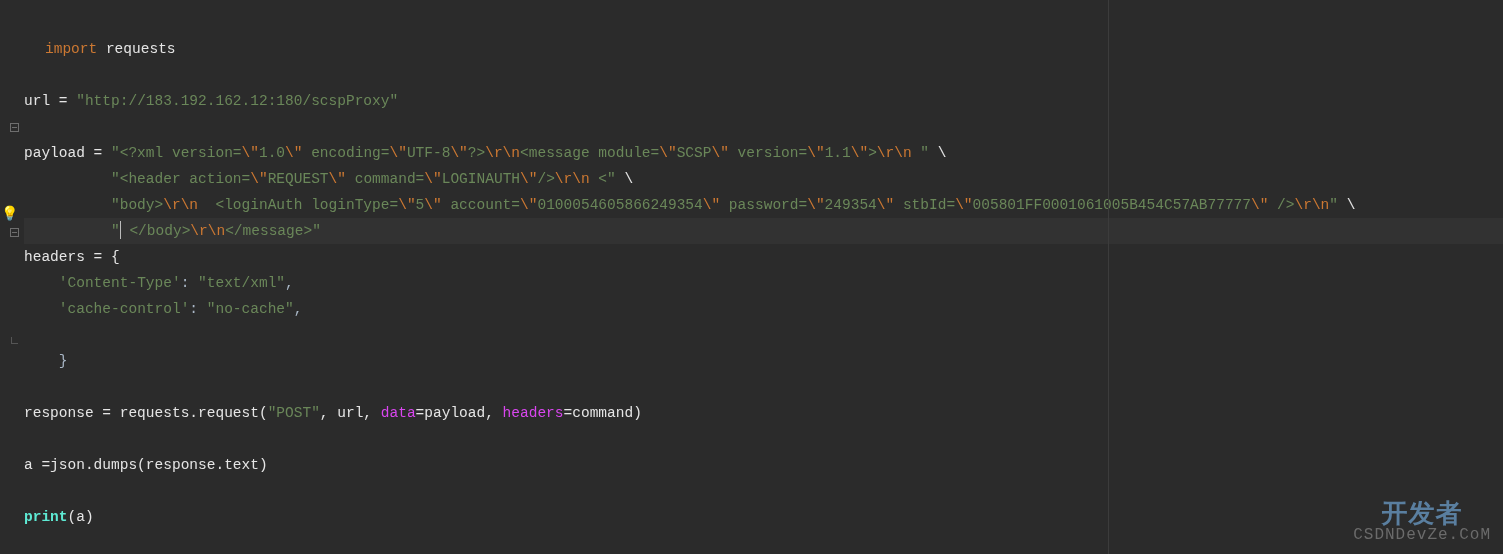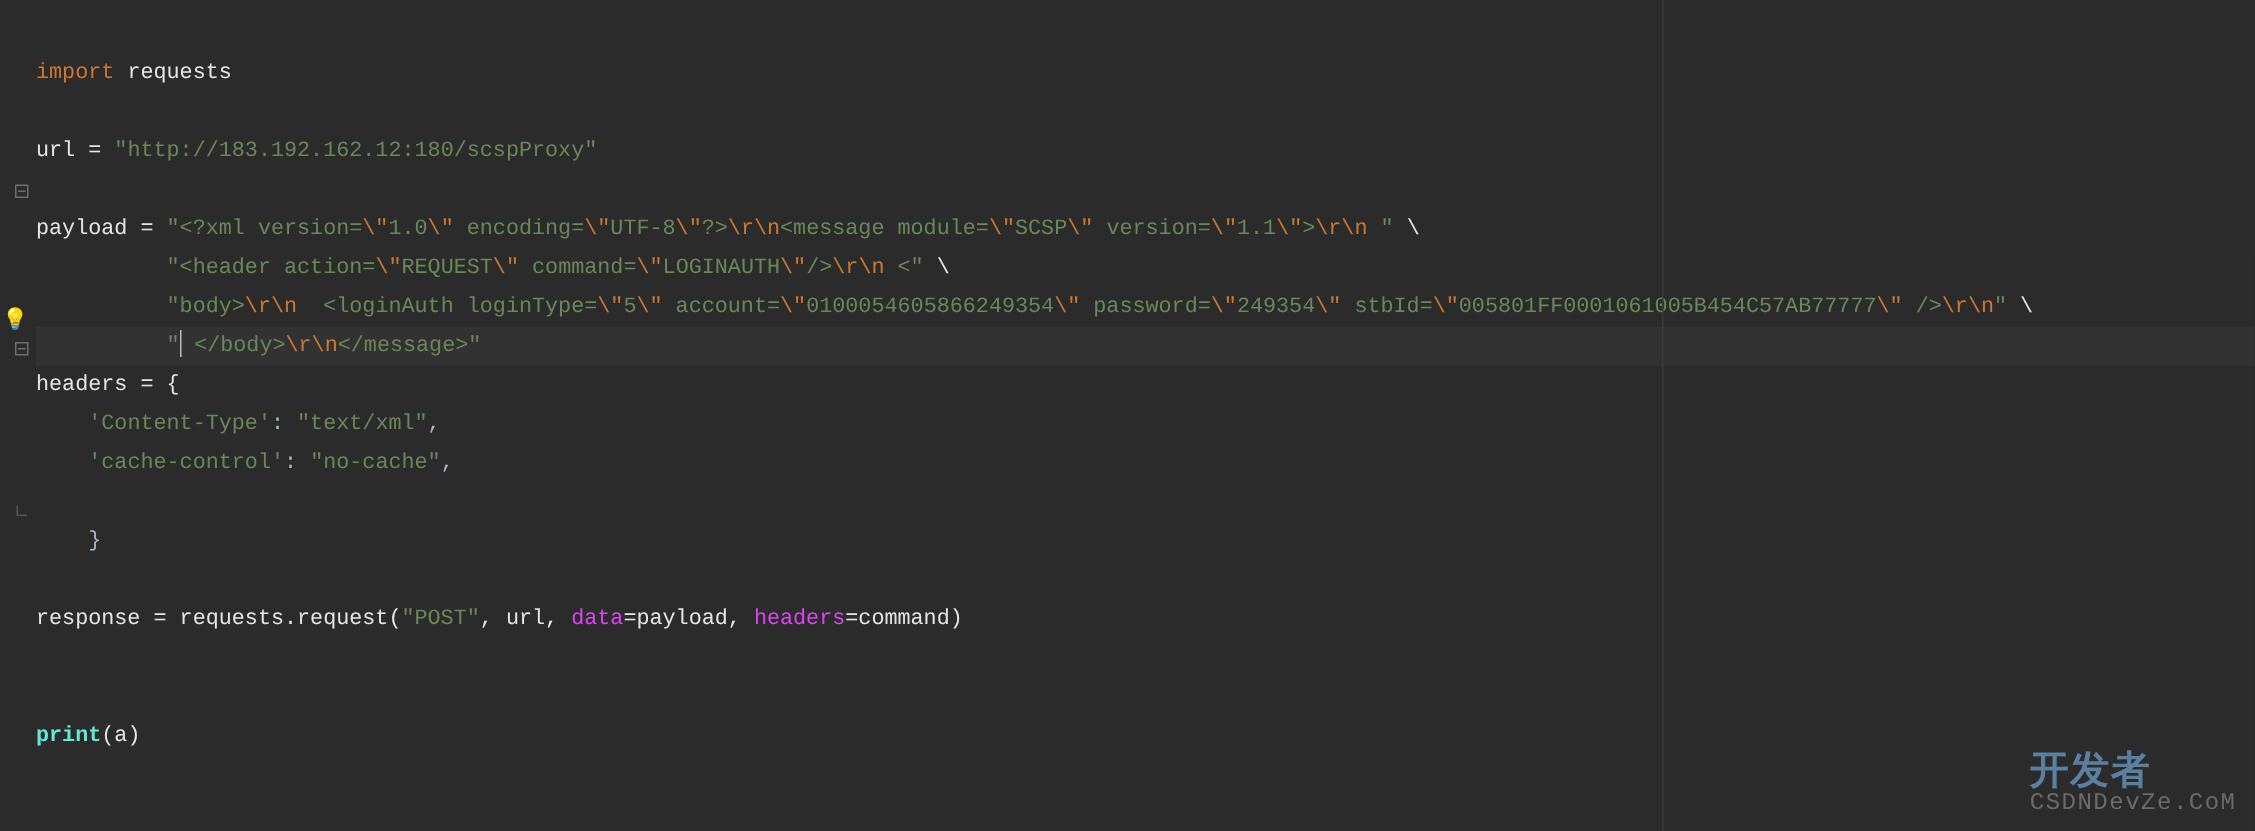--- a/index.html
+++ b/index.html
@@ -31,21 +31,21 @@
     position: relative;
   }
   .line {
     height: 26px;
     white-space: pre;
     position: relative;
   }
   .line.highlight {
     background: #323232;
   }
-  .kw { color: #cc7832; }
+  .kw { color: #cc7832; margin-left: 21px; }
   .str { color: #6a8759; }
   .esc { color: #cc7832; }
   .fn { color: #5eead4; font-weight: bold; }
   .param { color: #d946ef; }
   .ident { color: #e5e5e5; }
   .punct { color: #a9b7c6; }
   .url { color: #6a8759; }
   .gutter-icon {
     position: absolute;
     left: 2px;
@@ -89,21 +89,21 @@
     top: 0;
     bottom: 0;
     left: 1108px;
     width: 1px;
     background: #3c3c3c;
   }
   .watermark-group {
     position: absolute;
     right: 12px;
     bottom: 6px;
-    text-align: left;
+    text-align: center;
   }
   .wm1 { font-size: 26px; color: #5a7fa0; font-weight: bold; letter-spacing: 1px; font-family: Arial, sans-serif; }
   .wm2 { font-size: 16px; color: #6b6b6b; font-family: Liberation Mono, monospace; margin-top: -4px; letter-spacing: 1px;}
   .cursor {
     display: inline-block;
     width: 1px;
     height: 18px;
     background: #bbb;
     vertical-align: middle;
     position: relative;
@@ -132,20 +132,21 @@
     <div class="line"><span>          </span><span class="str">"body&gt;</span><span class="esc">\r\n</span><span class="str">  &lt;loginAuth loginType=</span><span class="esc">\"</span><span class="str">5</span><span class="esc">\"</span><span class="str"> account=</span><span class="esc">\"</span><span class="str">0100054605866249354</span><span class="esc">\"</span><span class="str"> password=</span><span class="esc">\"</span><span class="str">249354</span><span class="esc">\"</span><span class="str"> stbId=</span><span class="esc">\"</span><span class="str">005801FF0001061005B454C57AB77777</span><span class="esc">\"</span><span class="str"> /&gt;</span><span class="esc">\r\n</span><span class="str">"</span><span class="ident"> \</span></div>
     <div class="line highlight"><span>          </span><span class="str">"</span><span class="cursor"></span><span class="str"> &lt;/body&gt;</span><span class="esc">\r\n</span><span class="str">&lt;/message&gt;"</span></div>
     <div class="line"><span class="ident">headers = {</span></div>
     <div class="line"><span>    </span><span class="str">'Content-Type'</span><span class="punct">: </span><span class="str">"text/xml"</span><span class="punct">,</span></div>
     <div class="line"><span>    </span><span class="str">'cache-control'</span><span class="punct">: </span><span class="str">"no-cache"</span><span class="punct">,</span></div>
     <div class="line"></div>
     <div class="line"><span>    </span><span class="punct">}</span></div>
     <div class="line"></div>
     <div class="line"><span class="ident">response = requests.request(</span><span class="str">"POST"</span><span class="ident">, url, </span><span class="param">data</span><span class="ident">=payload, </span><span class="param">headers</span><span class="ident">=command)</span></div>
     <div class="line"></div>
+    <div class="line"><span class="ident">a =json.dumps(response.text)</span></div>
     <div class="line"></div>
     <div class="line"><span class="fn">print</span><span class="ident">(a)</span></div>
   </div>
   <div class="vline"></div>
 </div>
 
 <div class="watermark-group">
   <div class="wm1">开发者</div>
   <div class="wm2">CSDNDevZe.CoM</div>
 </div>

